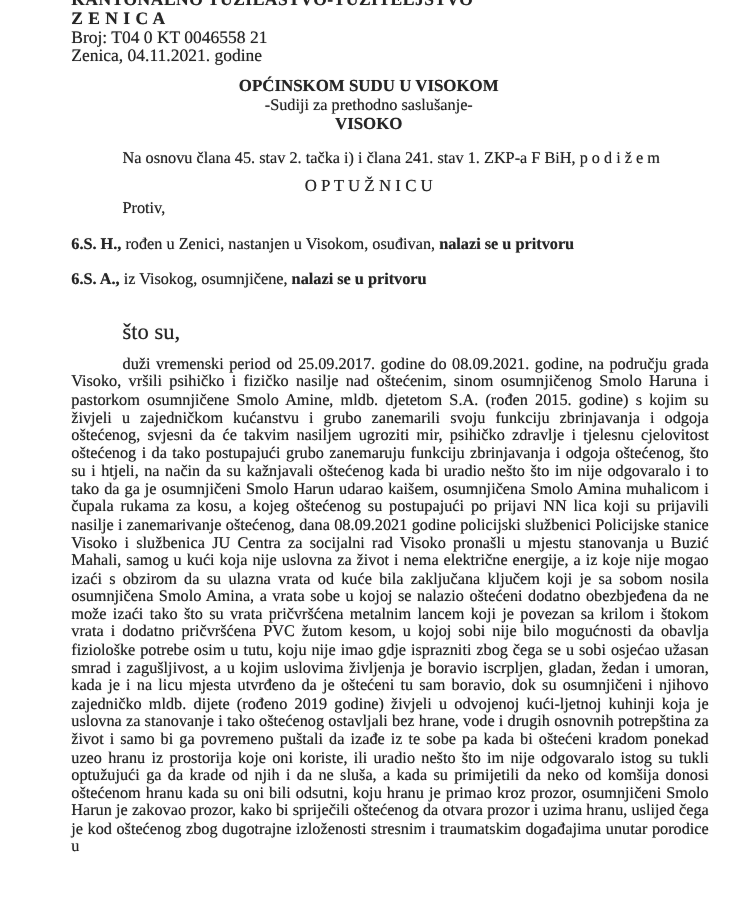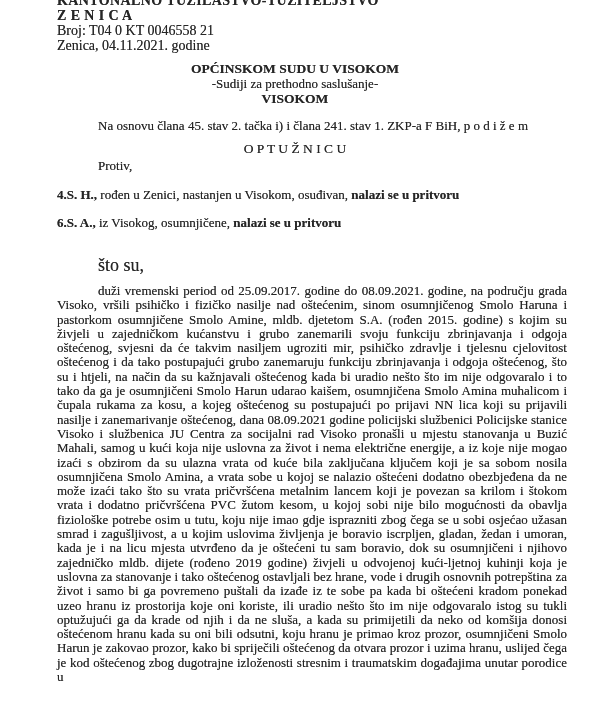--- a/index.html
+++ b/index.html
@@ -93,30 +93,30 @@
   <div class="letterhead">
     <div class="lh-line lh-bold lh-clipped">KANTONALNO TUŽILAŠTVO-TUŽITELJSTVO</div>
     <div class="lh-line lh-bold">Z E N I C A</div>
     <div class="lh-line">Broj: T04 0 KT 0046558 21</div>
     <div class="lh-line">Zenica, 04.11.2021. godine</div>
   </div>
 
   <div class="addressee">
     <div class="bold-line">OPĆINSKOM SUDU U VISOKOM</div>
     <div>-Sudiji za prethodno saslušanje-</div>
-    <div class="bold-line">VISOKOM</div>
+    <div class="bold-line">VISOKO</div>
   </div>
 
   <div class="legal-basis">Na osnovu člana 45. stav 2. tačka i) i člana 241. stav 1. ZKP-a F BiH, p o d i ž e m</div>
 
   <div class="indictment-title">O P T U Ž N I C U</div>
 
   <div class="against">Protiv,</div>
 
-  <div class="defendant defendant-1"><span class="bold">4.S. H.,</span><span> rođen u Zenici, nastanjen u Visokom, osuđivan, </span><span class="bold">nalazi se u pritvoru</span></div>
+  <div class="defendant defendant-1"><span class="bold">6.S. H.,</span><span> rođen u Zenici, nastanjen u Visokom, osuđivan, </span><span class="bold">nalazi se u pritvoru</span></div>
 
   <div class="defendant defendant-2"><span class="bold">6.S. A.,</span><span> iz Visokog, osumnjičene, </span><span class="bold">nalazi se u pritvoru</span></div>
 
   <div class="charge-intro">što su,</div>
 
   <div class="charge-body">duži vremenski period od 25.09.2017. godine do 08.09.2021. godine, na području grada Visoko, vršili psihičko i fizičko nasilje nad oštećenim, sinom osumnjičenog Smolo Haruna i pastorkom osumnjičene Smolo Amine, mldb. djetetom S.A. (rođen 2015. godine) s kojim su živjeli u zajedničkom kućanstvu i grubo zanemarili svoju funkciju zbrinjavanja i odgoja oštećenog, svjesni da će takvim nasiljem ugroziti mir, psihičko zdravlje i tjelesnu cjelovitost oštećenog i da tako postupajući grubo zanemaruju funkciju zbrinjavanja i odgoja oštećenog, što su i htjeli, na način da su kažnjavali oštećenog kada bi uradio nešto što im nije odgovaralo i to tako da ga je osumnjičeni Smolo Harun udarao kaišem, osumnjičena Smolo Amina muhalicom i čupala rukama za kosu, a kojeg oštećenog su postupajući po prijavi NN lica koji su prijavili nasilje i zanemarivanje oštećenog, dana 08.09.2021 godine policijski službenici Policijske stanice Visoko i službenica JU Centra za socijalni rad Visoko pronašli u mjestu stanovanja u Buzić Mahali, samog u kući koja nije uslovna za život i nema električne energije, a iz koje nije mogao izaći s obzirom da su ulazna vrata od kuće bila zaključana ključem koji je sa sobom nosila osumnjičena Smolo Amina, a vrata sobe u kojoj se nalazio oštećeni dodatno obezbjeđena da ne može izaći tako što su vrata pričvršćena metalnim lancem koji je povezan sa krilom i štokom vrata i dodatno pričvršćena PVC žutom kesom, u kojoj sobi nije bilo mogućnosti da obavlja fiziološke potrebe osim u tutu, koju nije imao gdje isprazniti zbog čega se u sobi osjećao užasan smrad i zagušljivost, a u kojim uslovima življenja je boravio iscrpljen, gladan, žedan i umoran, kada je i na licu mjesta utvrđeno da je oštećeni tu sam boravio, dok su osumnjičeni i njihovo zajedničko mldb. dijete (rođeno 2019 godine) živjeli u odvojenoj kući-ljetnoj kuhinji koja je uslovna za stanovanje i tako oštećenog ostavljali bez hrane, vode i drugih osnovnih potrepština za život i samo bi ga povremeno puštali da izađe iz te sobe pa kada bi oštećeni kradom ponekad uzeo hranu iz prostorija koje oni koriste, ili uradio nešto što im nije odgovaralo istog su tukli optužujući ga da krade od njih i da ne sluša, a kada su primijetili da neko od komšija donosi oštećenom hranu kada su oni bili odsutni, koju hranu je primao kroz prozor, osumnjičeni Smolo Harun je zakovao prozor, kako bi spriječili oštećenog da otvara prozor i uzima hranu, uslijed čega je kod oštećenog zbog dugotrajne izloženosti stresnim i traumatskim događajima unutar porodice u</div>
 
 </div>
 
 </body></html>

